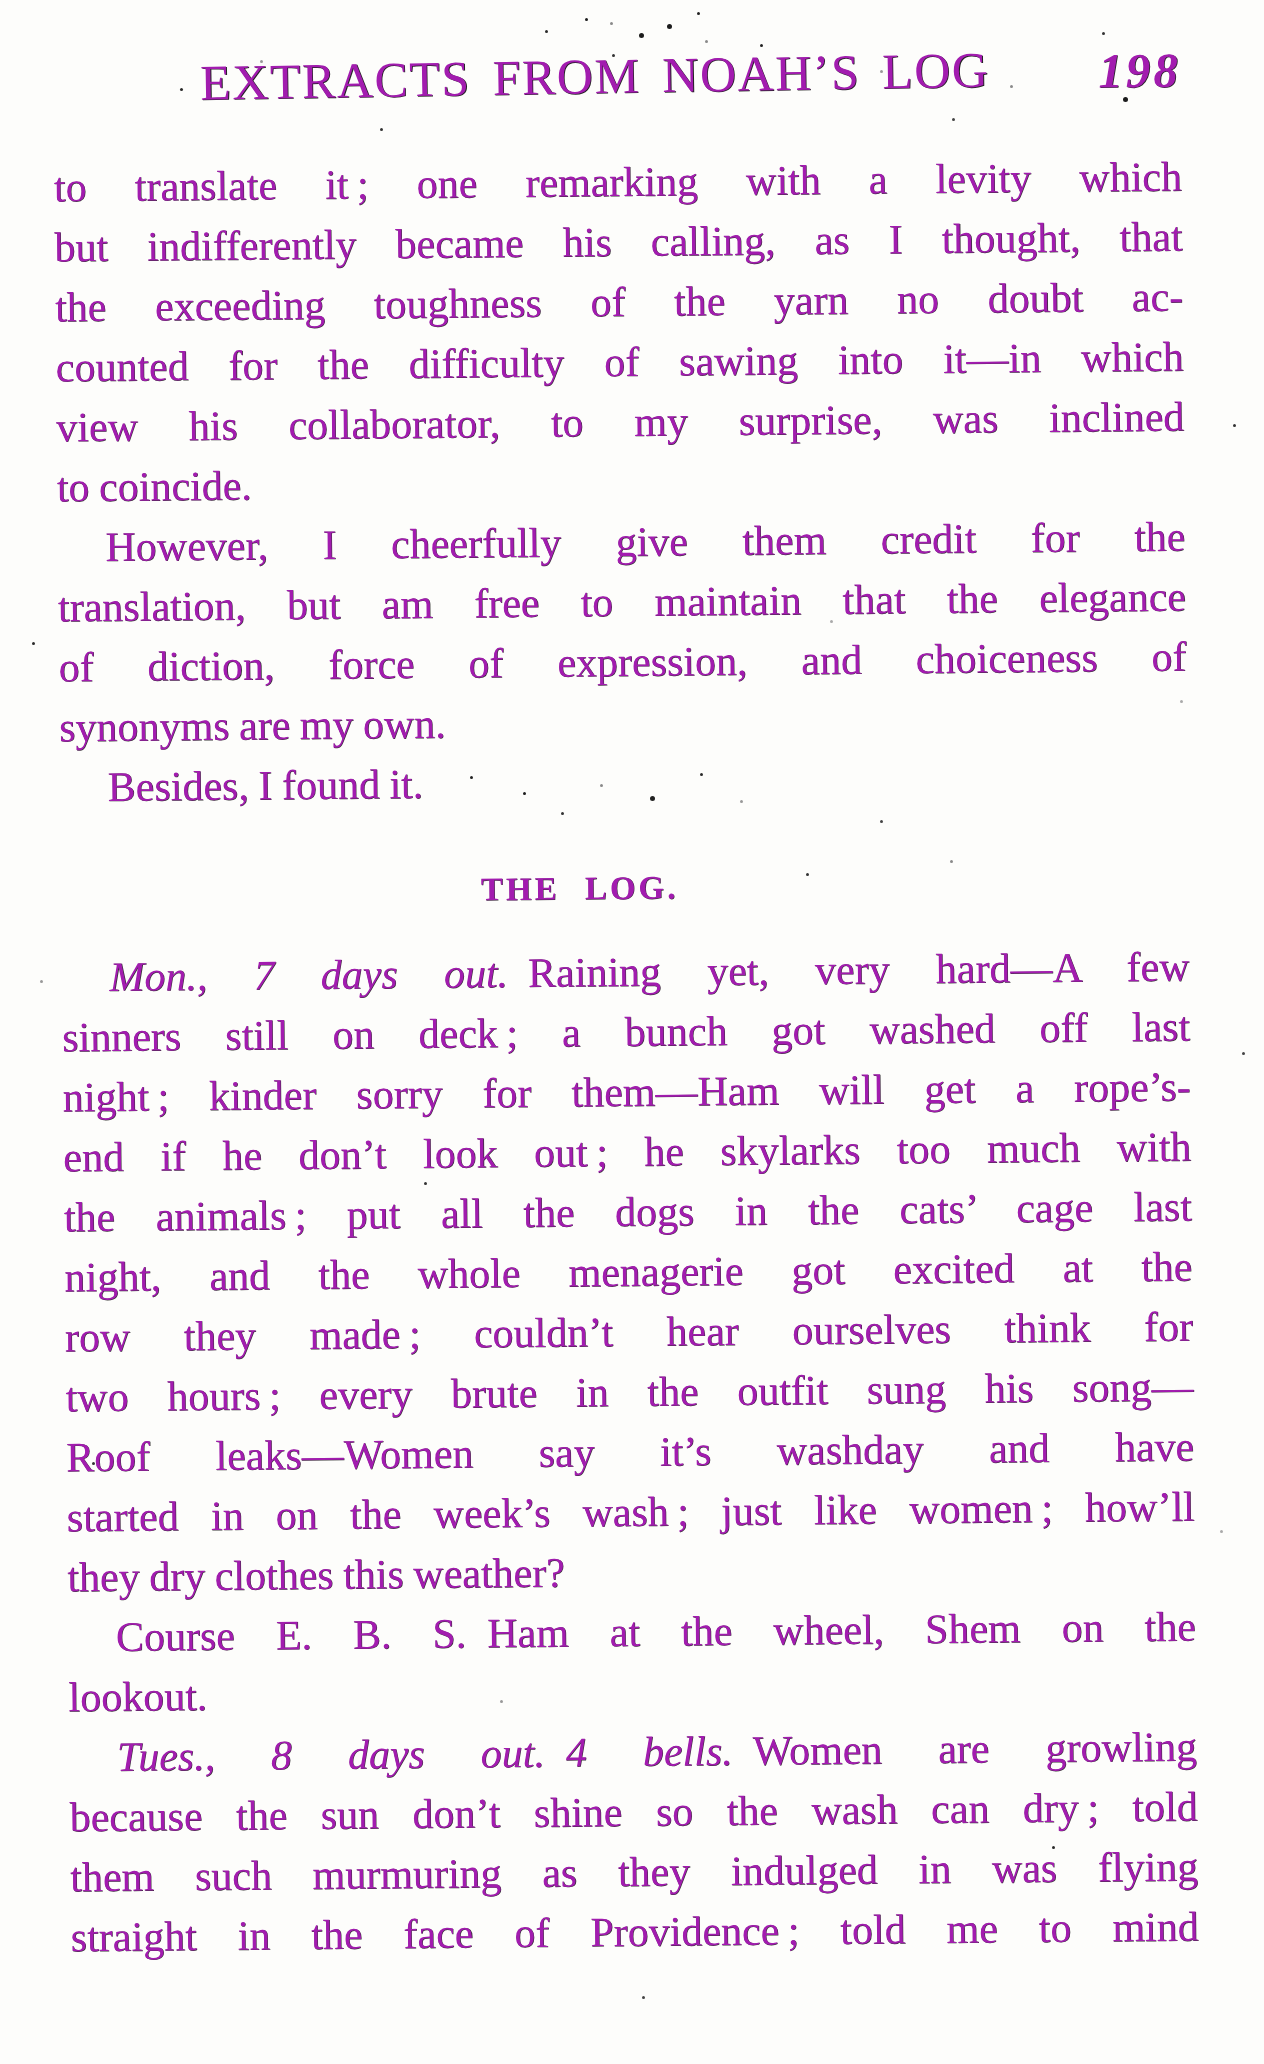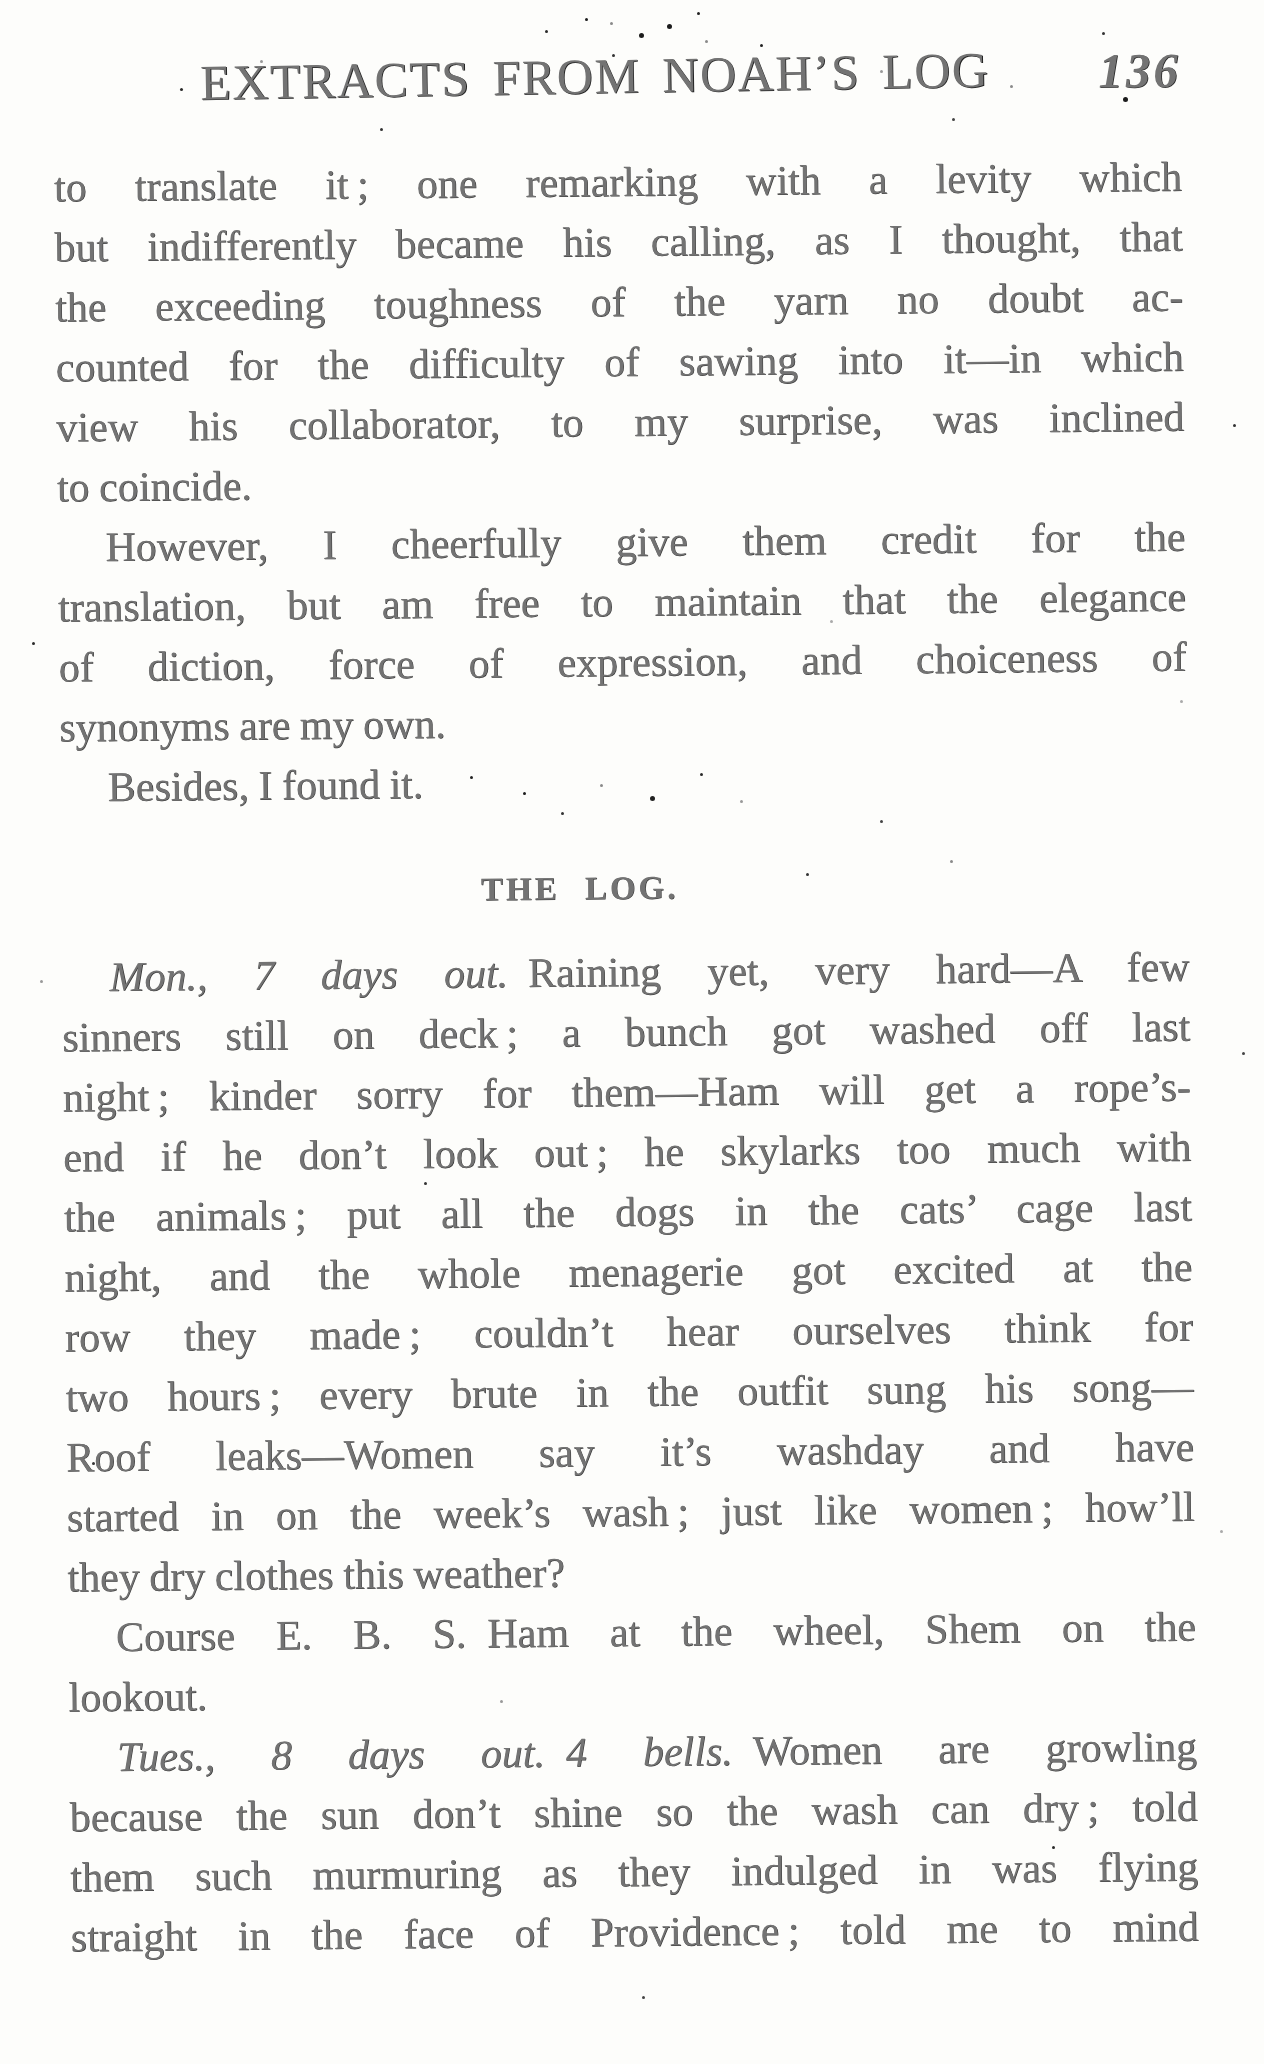--- a/index.html
+++ b/index.html
@@ -6,21 +6,21 @@
     margin: 0; padding: 0;
     width: 1264px; height: 2064px;
     background: #ffffff;
     overflow: hidden;
   }
   .page {
     position: relative;
     width: 1264px; height: 2064px;
     background: #fdfdfb;
     font-family: "Liberation Serif", serif;
-    color: #737373;
+    color: #a21caf;
     overflow: hidden;
   }
   .content {
     position: absolute;
     left: 59px; top: 44px;
     width: 1128px;
     transform: rotate(-0.55deg);
     transform-origin: 50% 35%;
     text-shadow: 0.5px 0.4px 0 rgba(12,12,12,0.85);
   }
@@ -105,21 +105,21 @@
 <body>
 
 <div class="page">
   <div class="speckles dark"></div>
   <div class="speckles light"></div>
 
   <div class="content">
 
     <div class="running-header">
       <span class="title">EXTRACTS FROM NOAH’S LOG</span>
-      <span class="pagenum">136</span>
+      <span class="pagenum">198</span>
     </div>
 
     <div class="textbody">
       <div class="line">to translate it ; one remarking with a levity which</div>
       <div class="line">but indifferently became his calling, as I thought, that</div>
       <div class="line">the exceeding toughness of the yarn no doubt ac-</div>
       <div class="line">counted for the difficulty of sawing into it—in which</div>
       <div class="line">view his collaborator, to my surprise, was inclined</div>
       <div class="line pend">to coincide.</div>
       <div class="line indent">However, I cheerfully give them credit for the</div>

